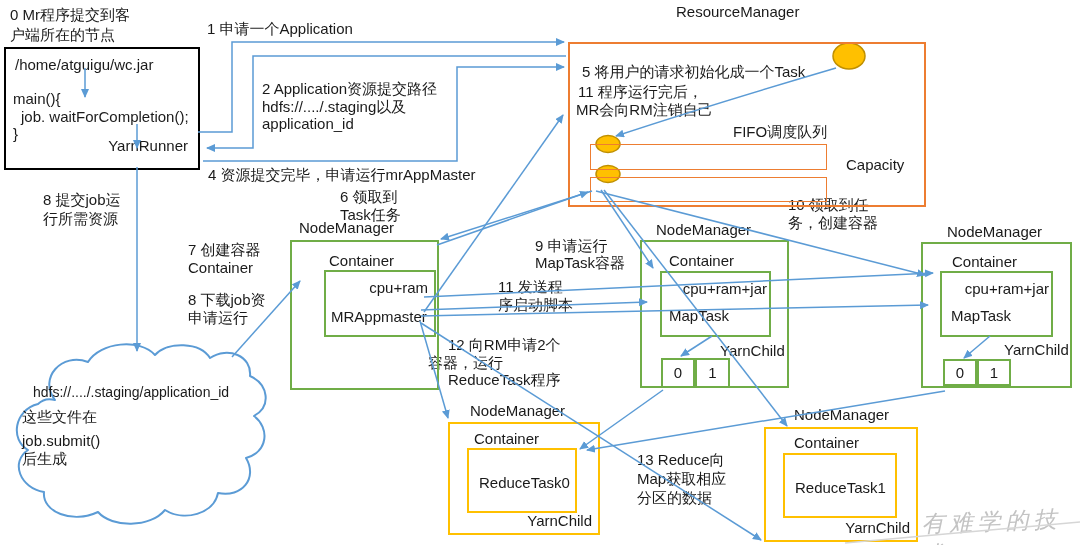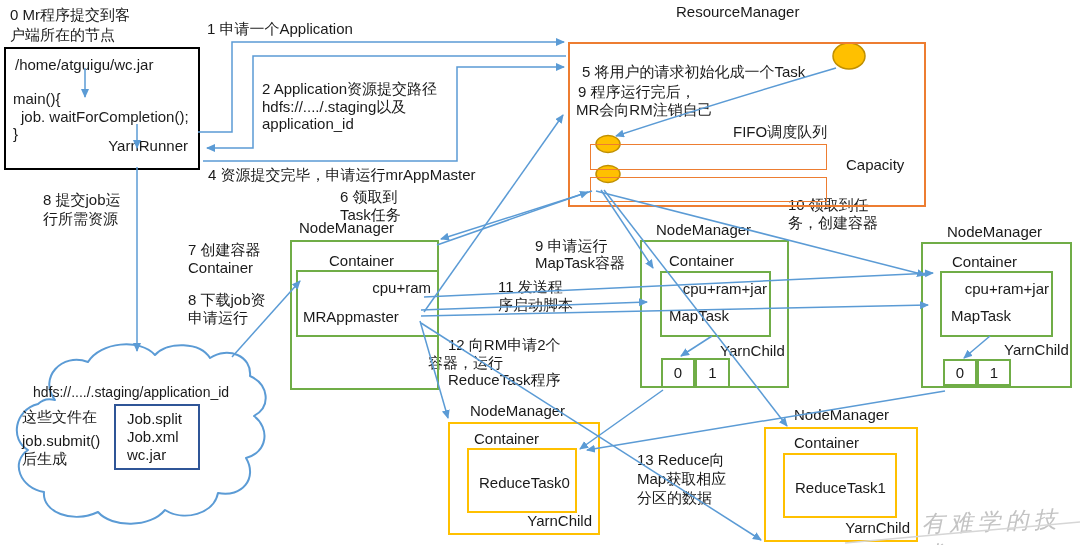--- a/index.html
+++ b/index.html
@@ -72,32 +72,32 @@
   <div class="lbl" style="left:448px;top:336px;">12 向RM申请2个</div>
   <div class="lbl" style="left:428px;top:354px;">容器，运行</div>
   <div class="lbl" style="left:448px;top:371px;">ReduceTask程序</div>
   <div class="lbl" style="left:637px;top:451px;">13 Reduce向</div>
   <div class="lbl" style="left:637px;top:470px;">Map获取相应</div>
   <div class="lbl" style="left:637px;top:489px;">分区的数据</div>
 
   <div class="lbl" style="left:676px;top:3px;">ResourceManager</div>
   <div class="abs rm-box" style="left:568px;top:28px;width:354px;height:161px;">
     <div class="rel-lbl" style="left:12px;top:19px;">5 将用户的请求初始化成一个Task</div>
-    <div class="rel-lbl" style="left:8px;top:39px;">9 程序运行完后，</div>
+    <div class="rel-lbl" style="left:8px;top:39px;">11 程序运行完后，</div>
     <div class="rel-lbl" style="left:6px;top:57px;">MR会向RM注销自己</div>
     <div class="rel-lbl" style="left:163px;top:79px;">FIFO调度队列</div>
     <div class="abs queue" style="left:20px;top:100px;width:235px;height:24px;border-width:1px;"></div>
     <div class="abs queue" style="left:20px;top:133px;width:235px;height:23px;border-width:1px;"></div>
     <div class="rel-lbl" style="left:276px;top:112px;">Capacity</div>
   </div>
 
   <div class="lbl" style="left:299px;top:219px;">NodeManager</div>
   <div class="abs nm-green" style="left:290px;top:240px;width:145px;height:146px;">
     <div class="rel-lbl" style="left:37px;top:10px;">Container</div>
-    <div class="abs inner-green" style="left:4px;top:28px;width:108px;height:63px;padding-left:31px;">
+    <div class="abs inner-green" style="left:32px;top:28px;width:108px;height:63px;">
       <div class="rel-lbl" style="right:6px;top:7px;">cpu+ram</div>
       <div class="rel-lbl" style="left:5px;top:36px;">MRAppmaster</div>
     </div>
   </div>
 
   <div class="lbl" style="left:656px;top:221px;">NodeManager</div>
   <div class="abs nm-green" style="left:640px;top:240px;width:145px;height:144px;">
     <div class="rel-lbl" style="left:27px;top:10px;">Container</div>
     <div class="abs inner-green" style="left:18px;top:29px;width:107px;height:62px;">
       <div class="rel-lbl" style="right:2px;top:7px;">cpu+ram+jar</div>
@@ -135,25 +135,20 @@
     <div class="abs inner-yellow" style="left:17px;top:24px;width:110px;height:61px;">
       <div class="rel-lbl" style="left:10px;top:24px;">ReduceTask1</div>
     </div>
     <div class="rel-lbl" style="right:6px;top:90px;">YarnChild</div>
   </div>
 
   <div class="lbl" style="left:33px;top:383px;font-size:14px;">hdfs://..../.staging/application_id</div>
   <div class="lbl" style="left:22px;top:400px;margin-top:8px;">这些文件在</div>
   <div class="lbl" style="left:22px;top:432px;">job.submit()</div>
   <div class="lbl" style="left:22px;top:450px;">后生成</div>
-  <div class="abs filebox" style="left:114px;top:404px;width:82px;height:62px;">
-    <div class="rel-lbl" style="left:11px;top:4px;">Job.split</div>
-    <div class="rel-lbl" style="left:11px;top:22px;">Job.xml</div>
-    <div class="rel-lbl" style="left:11px;top:40px;">wc.jar</div>
-  </div>
 
   <div class="watermark" style="left:922px;top:506px;">有难学的技术</div>
 
   <svg class="layer" width="1080" height="545">
     <defs>
       <marker id="arr" markerWidth="10" markerHeight="9" refX="8" refY="4" orient="auto" markerUnits="userSpaceOnUse">
         <path d="M0,0 L9,4 L0,8 z" fill="#5B9BD5"></path>
       </marker>
     </defs>
     <g fill="none" stroke="#5B9BD5" stroke-width="1.5">

